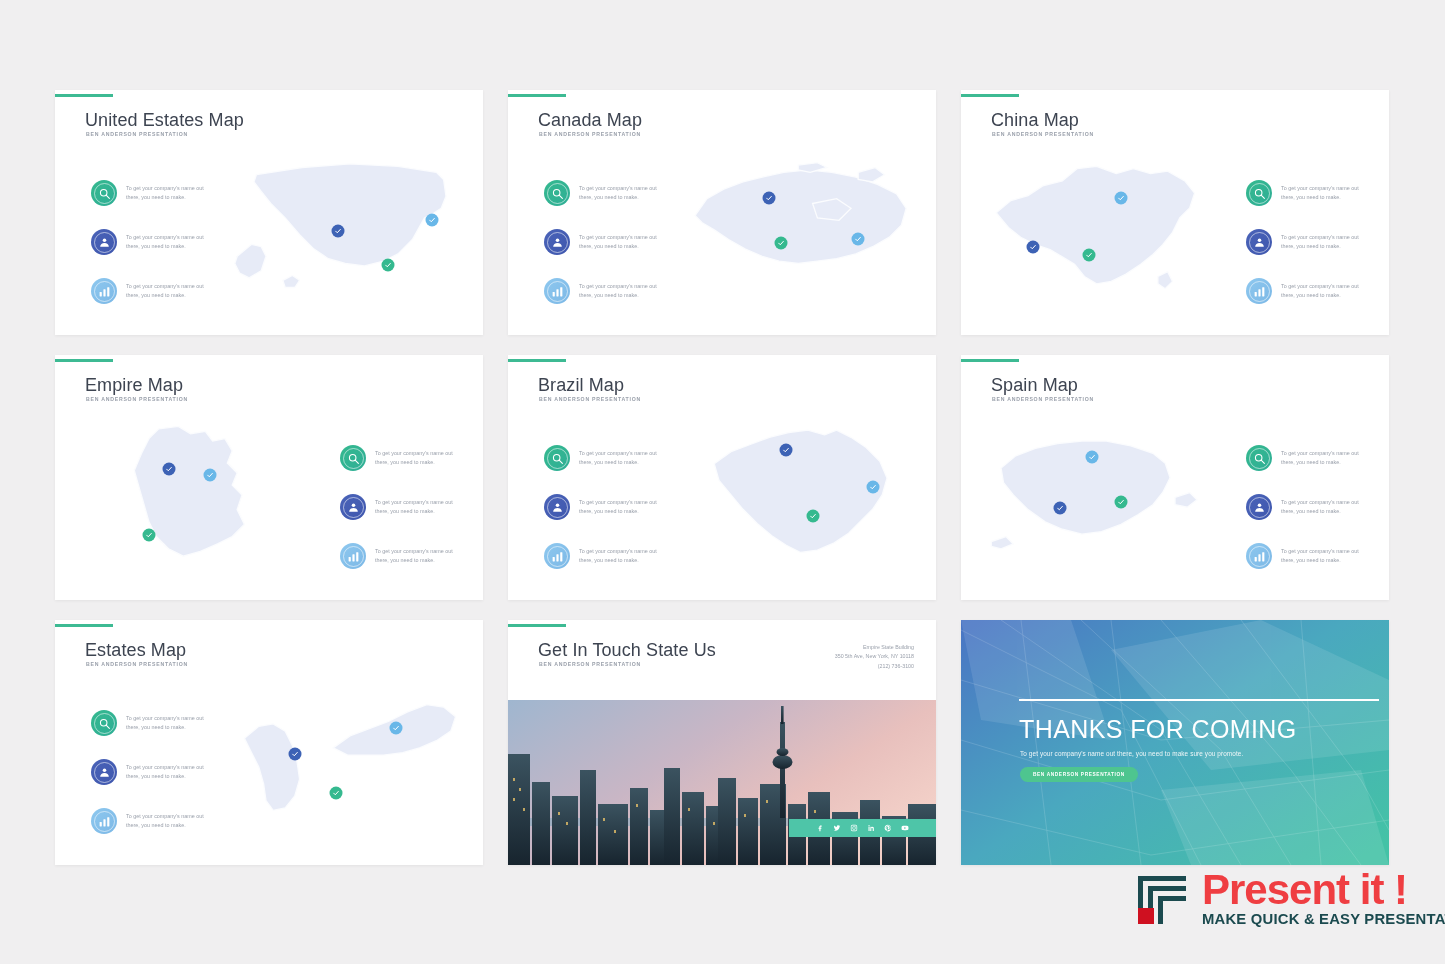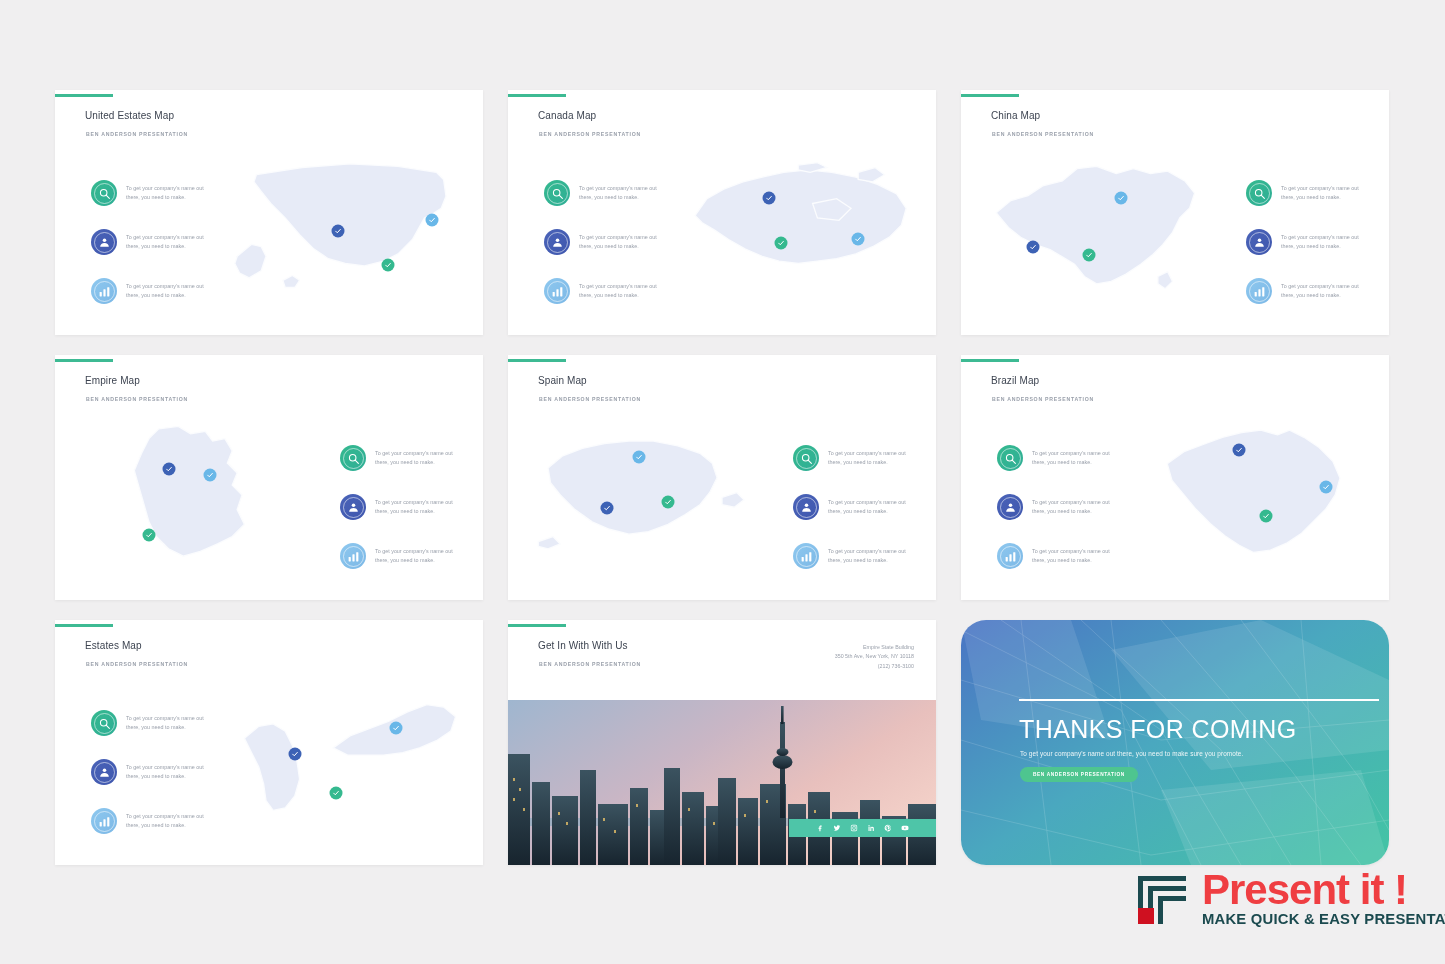--- a/index.html
+++ b/index.html
@@ -32,21 +32,21 @@
   .accent-bar {
     position: absolute;
     left: 0; top: 4px;
     width: 58px; height: 3px;
     background: #3dba93;
   }
 
   .slide-title {
     position: absolute;
     left: 30px; top: 20px;
-    font-size: 10px;
+    font-size: 18px;
     color: #3d4451;
     letter-spacing: 0.1px;
     white-space: nowrap;
   }
   .slide-sub {
     position: absolute;
     left: 31px; top: 41px;
     font-size: 5.2px;
     letter-spacing: 0.75px;
     color: #9aa0ab;
@@ -113,21 +113,21 @@
     overflow:hidden;
   }
   .social-bar {
     position:absolute; right:0; bottom:28px;
     width:147px; height:18px; background:#4ec5a8;
     display:flex; align-items:center; justify-content:center; gap:9px;
   }
   .social-bar svg { width:8px; height:8px; fill:#ffffff; }
 
   
-  .thanks { position:relative; overflow:hidden;border-radius:25px; }
+  .thanks { position:relative; overflow:hidden; }
   .thanks-rule {
     position:absolute; left:58px; right:10px; top:79px;
     height:2px; background:#ffffff;
   }
   .thanks-title {
     position:absolute; left:58px; top:95px;
     font-size:25px; color:#ffffff; letter-spacing:0.4px;
     white-space:nowrap;
   }
   .thanks-sub {
@@ -385,20 +385,75 @@
         </div>
         <div class="marker mk-green" style="left: 31%; top: 72%;">
           <svg viewBox="0 0 24 24" fill="none" stroke="#fff" stroke-width="3.4" stroke-linecap="round" stroke-linejoin="round">
             <polyline points="4,12.5 9.5,18 20,6.5"></polyline>
           </svg>
         </div>
       </div>
     </div>
     <div class="slide">
       <div class="accent-bar"></div>
+      <div class="slide-title">Brazil Map</div>
+      <div class="slide-sub">BEN ANDERSON PRESENTATION</div>
+      <div class="features left">
+        <div class="feature">
+          <div class="f-icon ic-green">
+            <svg viewBox="0 0 24 24" fill="none" stroke="#fff" stroke-width="2" stroke-linecap="round">
+              <circle cx="10.5" cy="10.5" r="6"></circle>
+              <line x1="15" y1="15" x2="21" y2="21"></line>
+            </svg>
+          </div>
+          <div class="f-text">To get your company's name out there, you need to make.</div>
+        </div>
+        <div class="feature">
+          <div class="f-icon ic-blue">
+            <svg viewBox="0 0 24 24" fill="#fff">
+              <circle cx="12" cy="8" r="3.3"></circle>
+              <path d="M4 20c0-4.4 3.6-7 8-7s8 2.6 8 7z"></path>
+            </svg>
+          </div>
+          <div class="f-text">To get your company's name out there, you need to make.</div>
+        </div>
+        <div class="feature">
+          <div class="f-icon ic-sky">
+            <svg viewBox="0 0 24 24" fill="#fff">
+              <rect x="3" y="13" width="4" height="8" rx="0.8"></rect>
+              <rect x="10" y="8" width="4" height="13" rx="0.8"></rect>
+              <rect x="17" y="4" width="4" height="17" rx="0.8"></rect>
+            </svg>
+          </div>
+          <div class="f-text">To get your company's name out there, you need to make.</div>
+        </div>
+      </div>
+      <div class="map-wrap" style="left: 175px; top: 40px; width: 240px; height: 195px;">
+        <svg viewBox="0 0 200 120" preserveAspectRatio="xMidYMid meet">
+          <path d="M26 36 L40 26 L56 20 L72 14 L88 10 L104 8 L118 12 L128 8 L140 14 L152 22 L164 34 L170 48 L166 62 L158 74 L148 84 L138 94 L126 102 L112 108 L98 110 L86 104 L74 96 L62 86 L50 74 L40 62 L30 50 Z" class="map-shape"></path>
+        </svg>
+        <div class="marker mk-navy" style="left: 43%; top: 28%;">
+          <svg viewBox="0 0 24 24" fill="none" stroke="#fff" stroke-width="3.4" stroke-linecap="round" stroke-linejoin="round">
+            <polyline points="4,12.5 9.5,18 20,6.5"></polyline>
+          </svg>
+        </div>
+        <div class="marker mk-sky" style="left: 79%; top: 47%;">
+          <svg viewBox="0 0 24 24" fill="none" stroke="#fff" stroke-width="3.4" stroke-linecap="round" stroke-linejoin="round">
+            <polyline points="4,12.5 9.5,18 20,6.5"></polyline>
+          </svg>
+        </div>
+        <div class="marker mk-green" style="left: 54%; top: 62%;">
+          <svg viewBox="0 0 24 24" fill="none" stroke="#fff" stroke-width="3.4" stroke-linecap="round" stroke-linejoin="round">
+            <polyline points="4,12.5 9.5,18 20,6.5"></polyline>
+          </svg>
+        </div>
+      </div>
+    </div>
+    <div class="slide">
+      <div class="accent-bar"></div>
       <div class="slide-title">Spain Map</div>
       <div class="slide-sub">BEN ANDERSON PRESENTATION</div>
       <div class="features right">
         <div class="feature">
           <div class="f-icon ic-green">
             <svg viewBox="0 0 24 24" fill="none" stroke="#fff" stroke-width="2" stroke-linecap="round">
               <circle cx="10.5" cy="10.5" r="6"></circle>
               <line x1="15" y1="15" x2="21" y2="21"></line>
             </svg>
           </div>
@@ -442,75 +497,20 @@
         </div>
         <div class="marker mk-green" style="left: 58%; top: 55%;">
           <svg viewBox="0 0 24 24" fill="none" stroke="#fff" stroke-width="3.4" stroke-linecap="round" stroke-linejoin="round">
             <polyline points="4,12.5 9.5,18 20,6.5"></polyline>
           </svg>
         </div>
       </div>
     </div>
     <div class="slide">
       <div class="accent-bar"></div>
-      <div class="slide-title">Brazil Map</div>
-      <div class="slide-sub">BEN ANDERSON PRESENTATION</div>
-      <div class="features left">
-        <div class="feature">
-          <div class="f-icon ic-green">
-            <svg viewBox="0 0 24 24" fill="none" stroke="#fff" stroke-width="2" stroke-linecap="round">
-              <circle cx="10.5" cy="10.5" r="6"></circle>
-              <line x1="15" y1="15" x2="21" y2="21"></line>
-            </svg>
-          </div>
-          <div class="f-text">To get your company's name out there, you need to make.</div>
-        </div>
-        <div class="feature">
-          <div class="f-icon ic-blue">
-            <svg viewBox="0 0 24 24" fill="#fff">
-              <circle cx="12" cy="8" r="3.3"></circle>
-              <path d="M4 20c0-4.4 3.6-7 8-7s8 2.6 8 7z"></path>
-            </svg>
-          </div>
-          <div class="f-text">To get your company's name out there, you need to make.</div>
-        </div>
-        <div class="feature">
-          <div class="f-icon ic-sky">
-            <svg viewBox="0 0 24 24" fill="#fff">
-              <rect x="3" y="13" width="4" height="8" rx="0.8"></rect>
-              <rect x="10" y="8" width="4" height="13" rx="0.8"></rect>
-              <rect x="17" y="4" width="4" height="17" rx="0.8"></rect>
-            </svg>
-          </div>
-          <div class="f-text">To get your company's name out there, you need to make.</div>
-        </div>
-      </div>
-      <div class="map-wrap" style="left: 175px; top: 40px; width: 240px; height: 195px;">
-        <svg viewBox="0 0 200 120" preserveAspectRatio="xMidYMid meet">
-          <path d="M26 36 L40 26 L56 20 L72 14 L88 10 L104 8 L118 12 L128 8 L140 14 L152 22 L164 34 L170 48 L166 62 L158 74 L148 84 L138 94 L126 102 L112 108 L98 110 L86 104 L74 96 L62 86 L50 74 L40 62 L30 50 Z" class="map-shape"></path>
-        </svg>
-        <div class="marker mk-navy" style="left: 43%; top: 28%;">
-          <svg viewBox="0 0 24 24" fill="none" stroke="#fff" stroke-width="3.4" stroke-linecap="round" stroke-linejoin="round">
-            <polyline points="4,12.5 9.5,18 20,6.5"></polyline>
-          </svg>
-        </div>
-        <div class="marker mk-sky" style="left: 79%; top: 47%;">
-          <svg viewBox="0 0 24 24" fill="none" stroke="#fff" stroke-width="3.4" stroke-linecap="round" stroke-linejoin="round">
-            <polyline points="4,12.5 9.5,18 20,6.5"></polyline>
-          </svg>
-        </div>
-        <div class="marker mk-green" style="left: 54%; top: 62%;">
-          <svg viewBox="0 0 24 24" fill="none" stroke="#fff" stroke-width="3.4" stroke-linecap="round" stroke-linejoin="round">
-            <polyline points="4,12.5 9.5,18 20,6.5"></polyline>
-          </svg>
-        </div>
-      </div>
-    </div>
-    <div class="slide">
-      <div class="accent-bar"></div>
       <div class="slide-title">Estates Map</div>
       <div class="slide-sub">BEN ANDERSON PRESENTATION</div>
       <div class="features left">
         <div class="feature">
           <div class="f-icon ic-green">
             <svg viewBox="0 0 24 24" fill="none" stroke="#fff" stroke-width="2" stroke-linecap="round">
               <circle cx="10.5" cy="10.5" r="6"></circle>
               <line x1="15" y1="15" x2="21" y2="21"></line>
             </svg>
           </div>
@@ -553,21 +553,21 @@
         </div>
         <div class="marker mk-green" style="left: 44%; top: 68%;">
           <svg viewBox="0 0 24 24" fill="none" stroke="#fff" stroke-width="3.4" stroke-linecap="round" stroke-linejoin="round">
             <polyline points="4,12.5 9.5,18 20,6.5"></polyline>
           </svg>
         </div>
       </div>
     </div>
     <div class="slide">
       <div class="accent-bar"></div>
-      <div class="slide-title">Get In With With Us</div>
+      <div class="slide-title">Get In Touch State Us</div>
       <div class="slide-sub">BEN ANDERSON PRESENTATION</div>
       <div class="contact-info">
         <div>Empire State Building</div>
         <div>350 5th Ave, New York, NY 10118</div>
         <div>(212) 736-3100</div>
       </div>
       <div class="city-photo">
         <svg viewBox="0 0 428 165" preserveAspectRatio="none" style="position:absolute;inset:0;width:100%;height:100%">
           <defs>
             <linearGradient id="sky" x1="0" y1="0" x2="1" y2="0.6">

